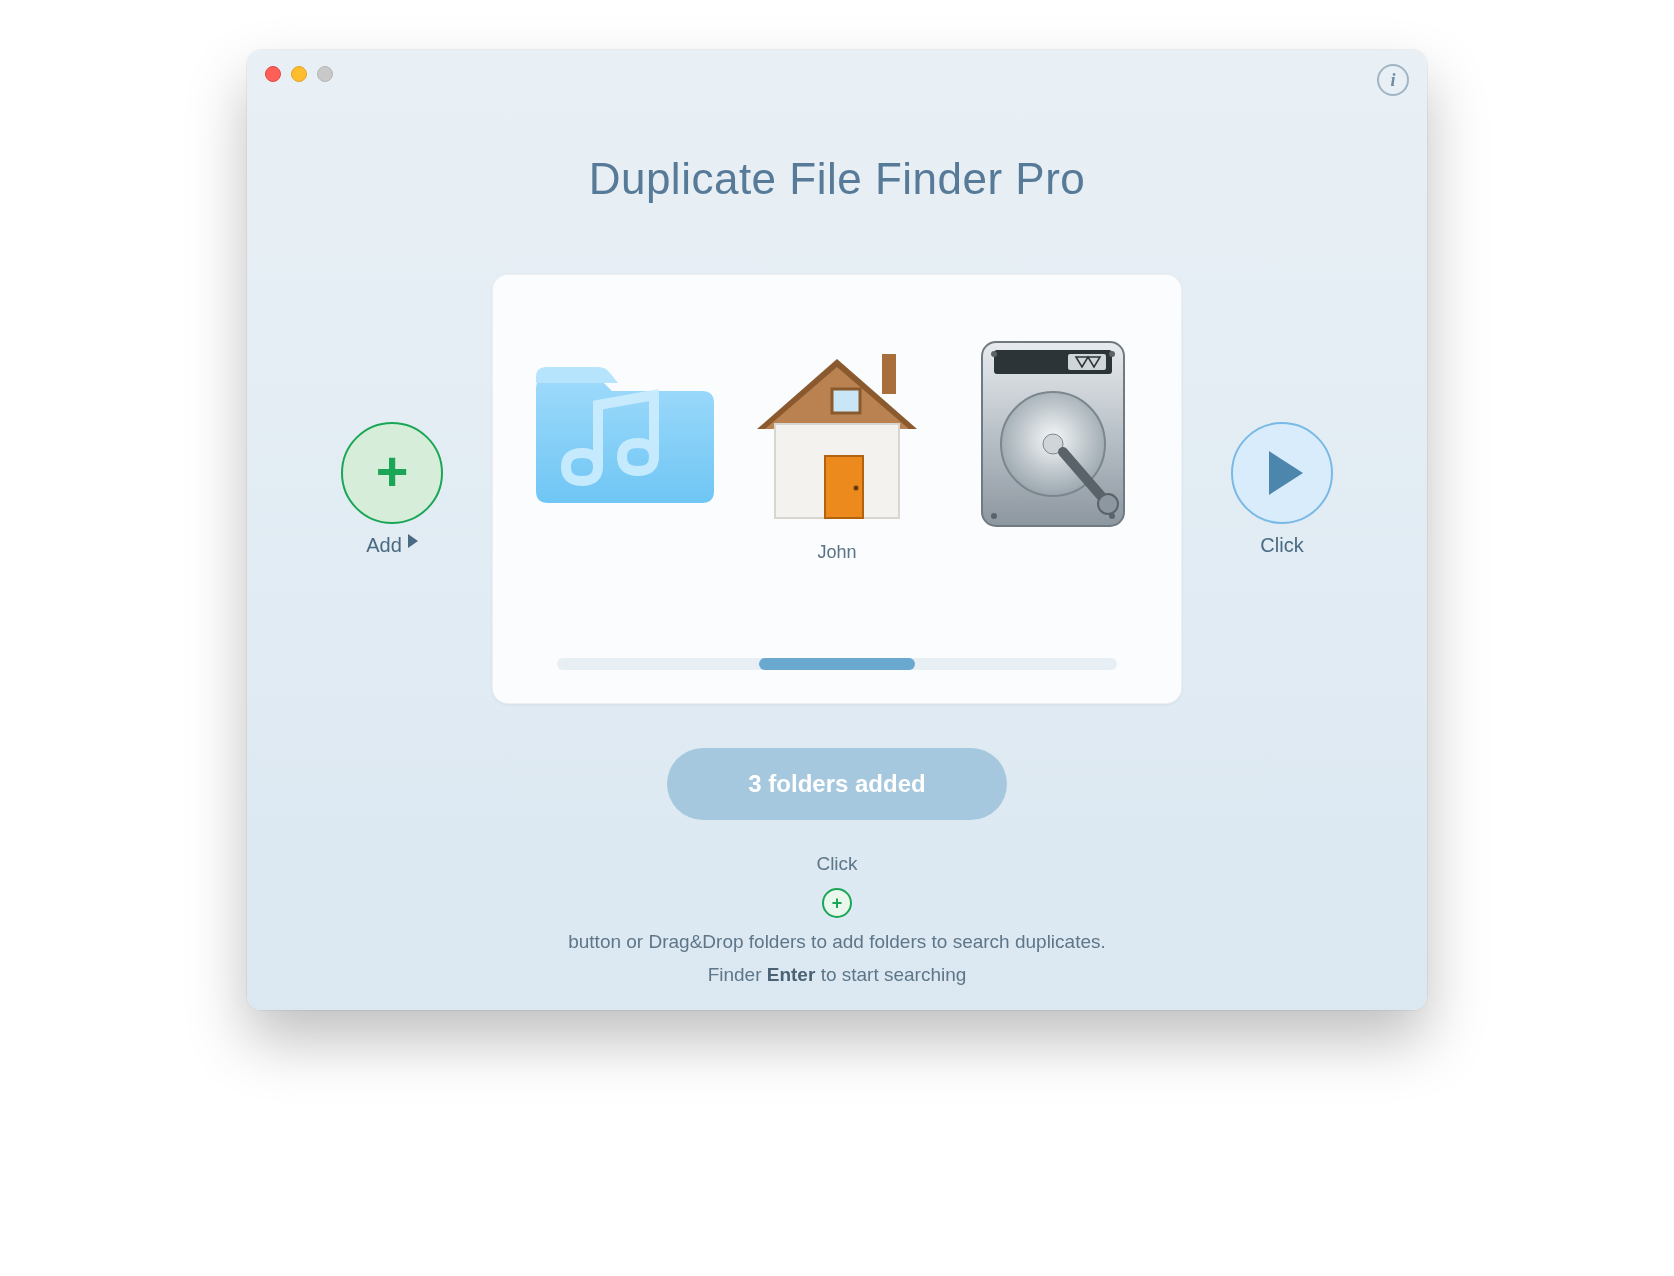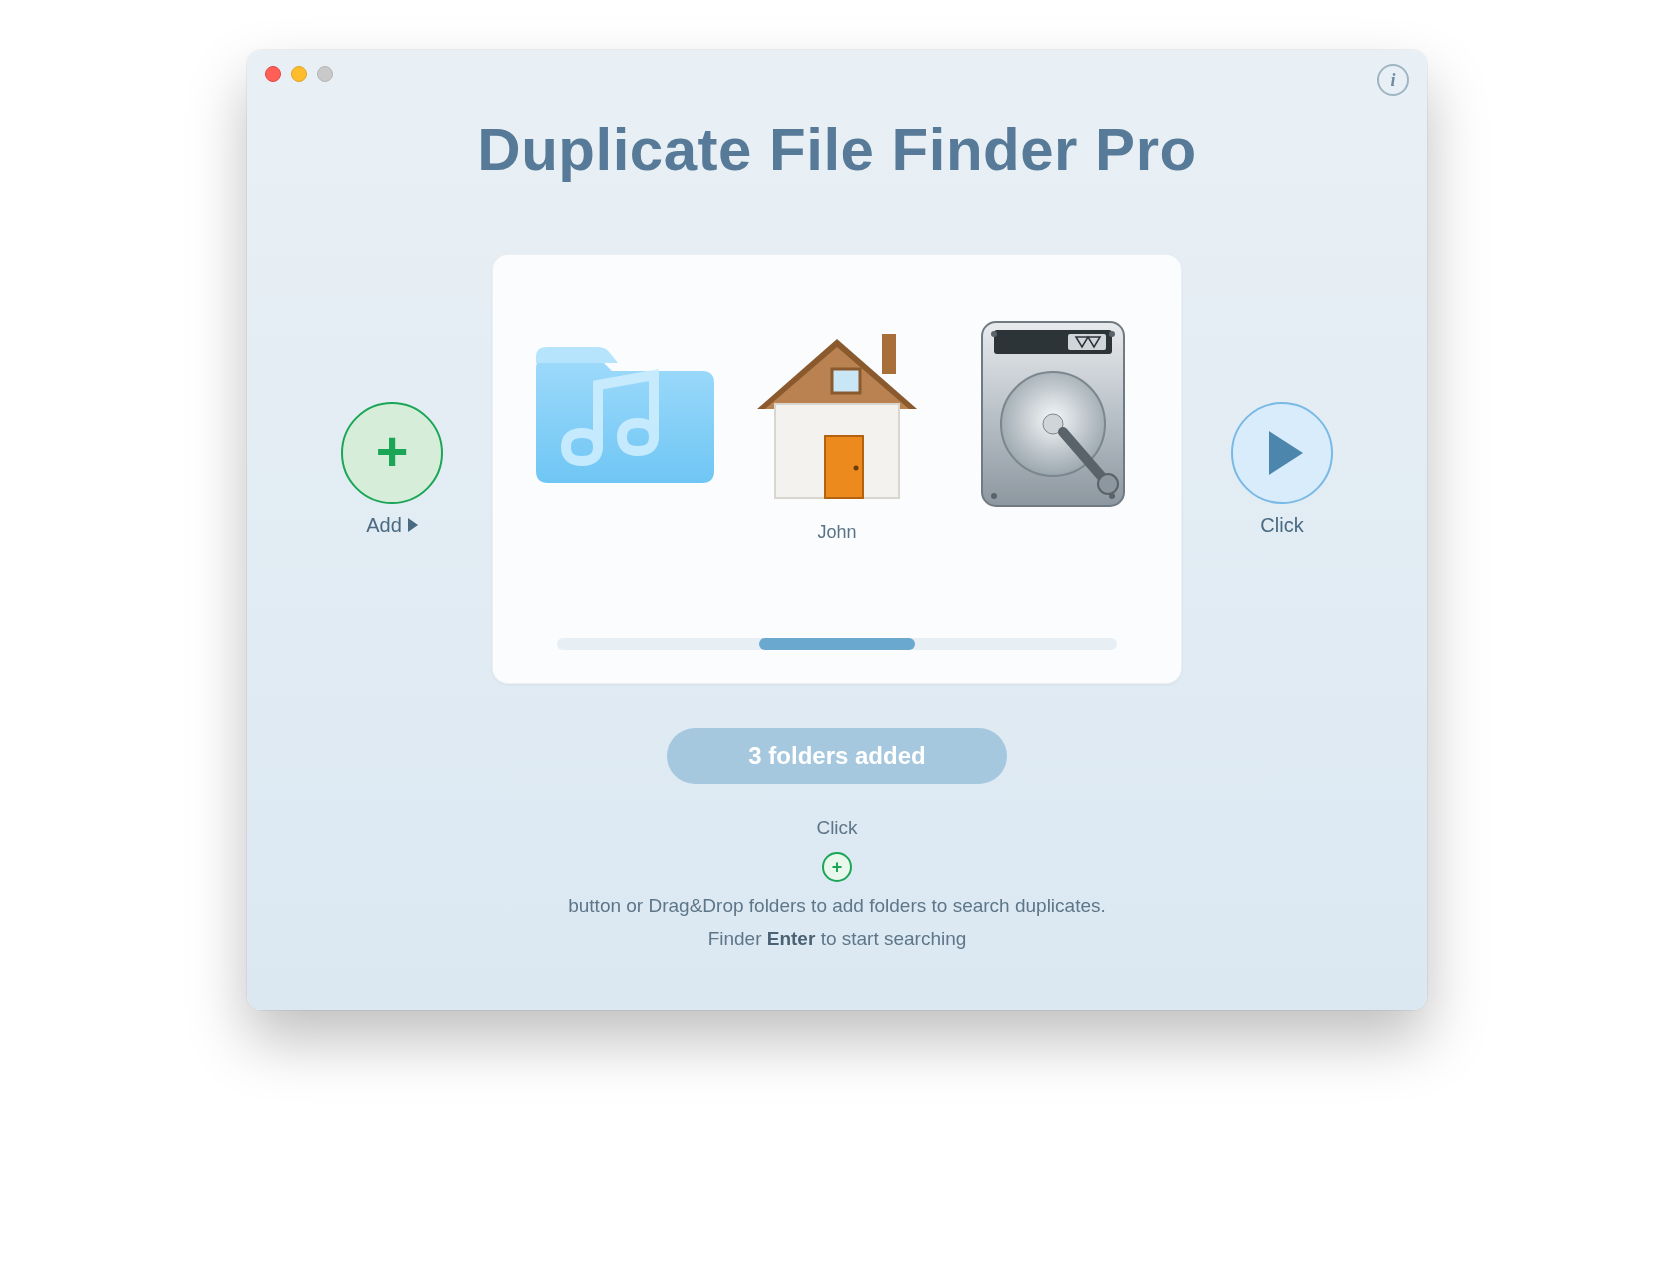--- a/index.html
+++ b/index.html
@@ -53,23 +53,23 @@
     display:flex; align-items:center; justify-content:center;
     font-family: Georgia, serif;
     font-style: italic;
     font-size: 18px;
     font-weight: bold;
     cursor: pointer;
   }
   
   .app-title {
     text-align: center;
-    margin-top: 65px;
-    font-size: 60px;
-    font-weight: 700;
+    margin-top: 104px;
+    font-size: 44px;
+    font-weight: 400;
     color: #567a97;
     letter-spacing: 0.5px;
   }
   
   .main-row {
     display: flex;
     align-items: center;
     justify-content: center;
     margin-top: 70px;
     gap: 30px;
@@ -103,21 +103,21 @@
     top:-2px;
   }
   .play-triangle {
     width: 0; height: 0;
     border-left: 34px solid #4d86ad;
     border-top: 22px solid transparent;
     border-bottom: 22px solid transparent;
     margin-left: 8px;
   }
   .side-label {
-    display:flex; align-items:center; gap:6px;
+    display:flex; gap:6px;
     color: #4a6a82;
     font-size: 20px;
   }
   .mini-tri {
     width:0;height:0;
     border-left:10px solid #4a6a82;
     border-top:7px solid transparent;
     border-bottom:7px solid transparent;
   }
   
@@ -171,21 +171,21 @@
     width: 28%;
     height: 100%;
     background: #6ba8cf;
     border-radius: 6px;
   }
 
   
   .status-pill {
     margin: 44px auto 0;
     width: 300px;
-    padding: 14px 20px;
+    padding: 22px 20px;
     text-align:center;
     background: #a6c8de;
     color: #fff;
     font-size: 24px;
     font-weight: 600;
     border-radius: 999px;
   }
 
   
   .hints {

